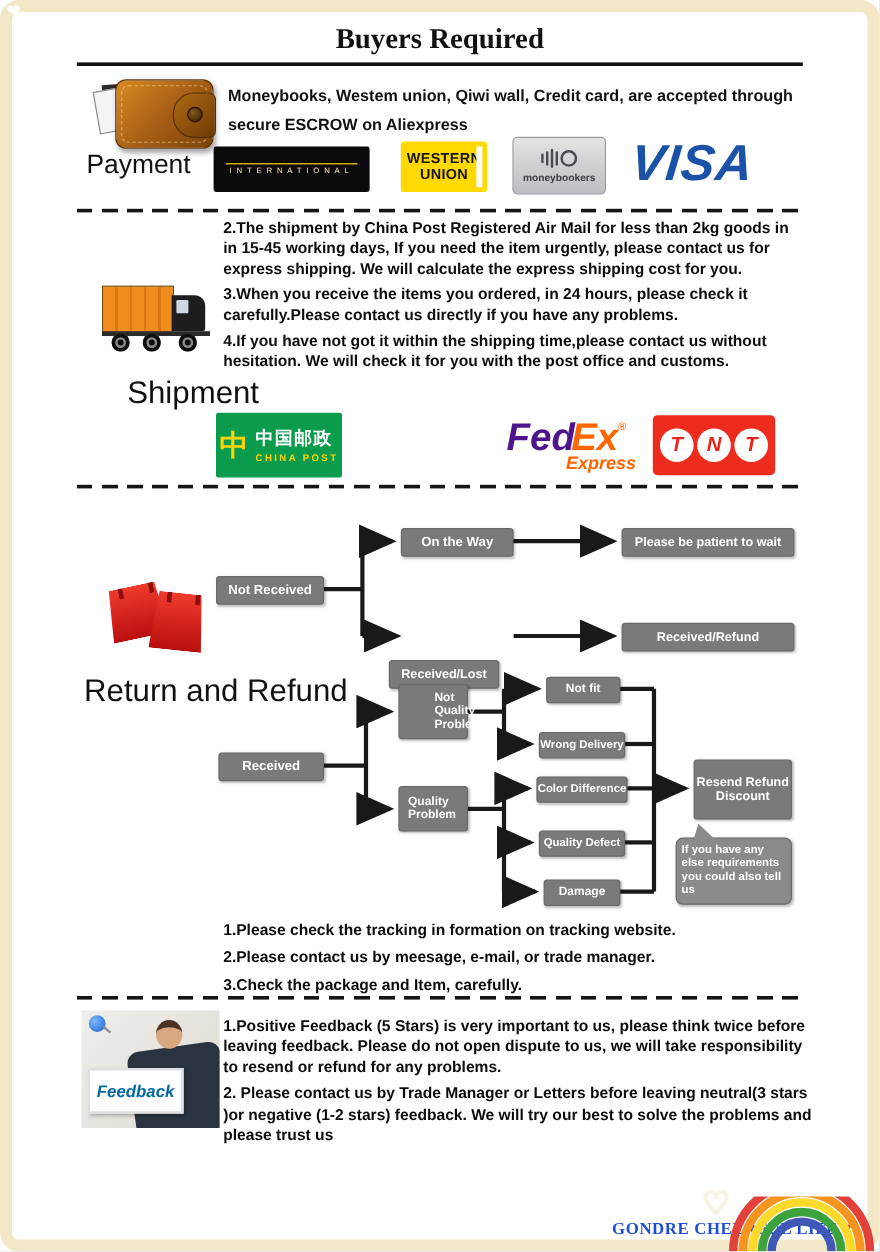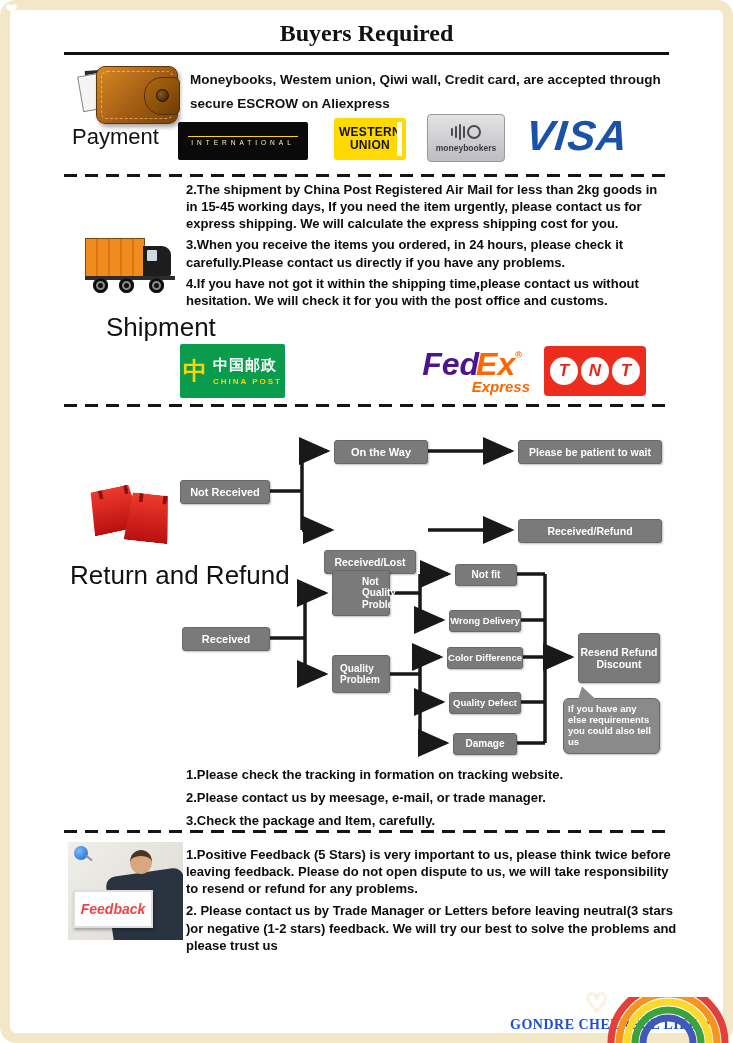--- a/index.html
+++ b/index.html
@@ -148,21 +148,21 @@
   
   .photo{position:absolute;left:68px;top:842px;width:115px;height:98px;overflow:hidden;
          background:linear-gradient(135deg,#f0eeea,#dcd9d2);}
   .ph-body{position:absolute;left:42px;top:30px;width:78px;height:78px;background:#2a3440;
            border-radius:10px;transform:rotate(-8deg);}
   .ph-head{position:absolute;left:62px;top:8px;width:22px;height:24px;border-radius:50%;
            background:#d8a77f;border-top:6px solid #4a3322;box-sizing:border-box;}
   .ph-sign{position:absolute;left:5px;bottom:12px;width:76px;height:34px;background:#fff;
            border:2px solid #dedede;box-shadow:1px 2px 3px rgba(0,0,0,.3);display:flex;
            align-items:center;justify-content:center;}
-  .ph-sign span{color:#ef4444;font-weight:800;font-style:italic;font-size:14px;}
+  .ph-sign span{color:#0369a1;font-weight:800;font-style:italic;font-size:14px;}
   .ph-pin{position:absolute;left:6px;top:4px;width:14px;height:14px;border-radius:50%;
           background:radial-gradient(circle at 35% 35%,#7db9ff,#1560c8);}
   .ph-pin::after{content:"";position:absolute;left:11px;top:11px;width:8px;height:2px;
           background:#8a8f96;transform:rotate(40deg);}
   .fb-text{position:absolute;left:186px;top:846px;width:494px;}
   .fb-text p{margin:0 0 5px 0;}
 
   
   .brand{position:absolute;left:510px;top:974px;width:200px;text-align:right;z-index:60;
          color:#1d4ed8;font-family:"Liberation Serif",serif;font-weight:700;font-size:14px;

